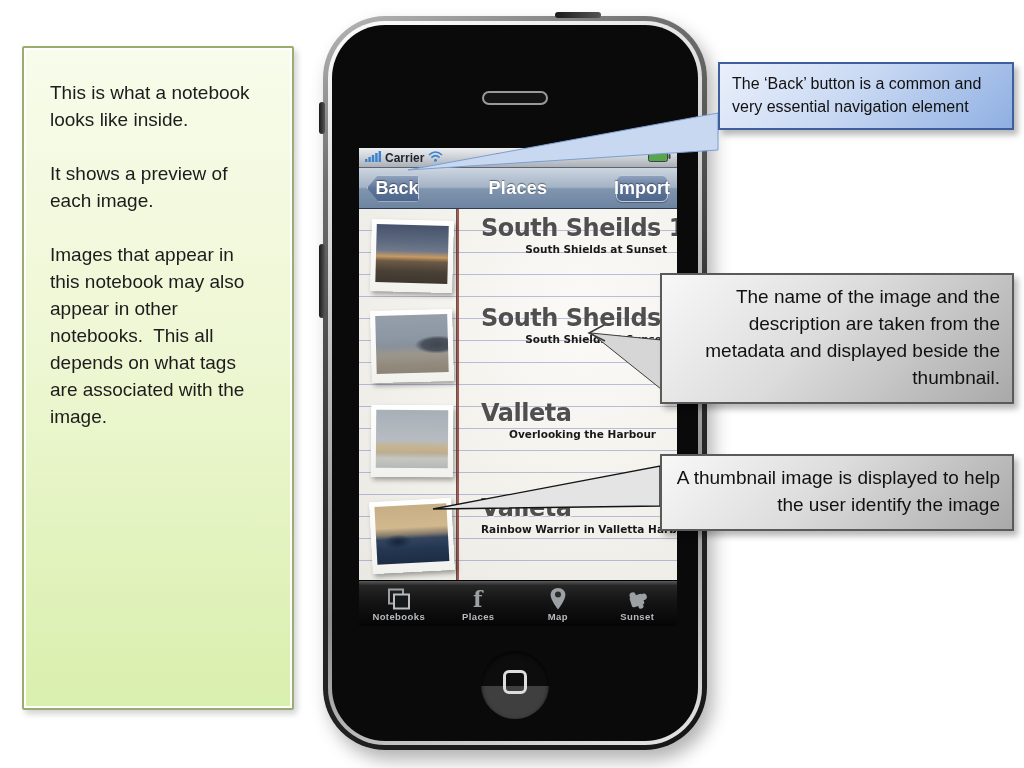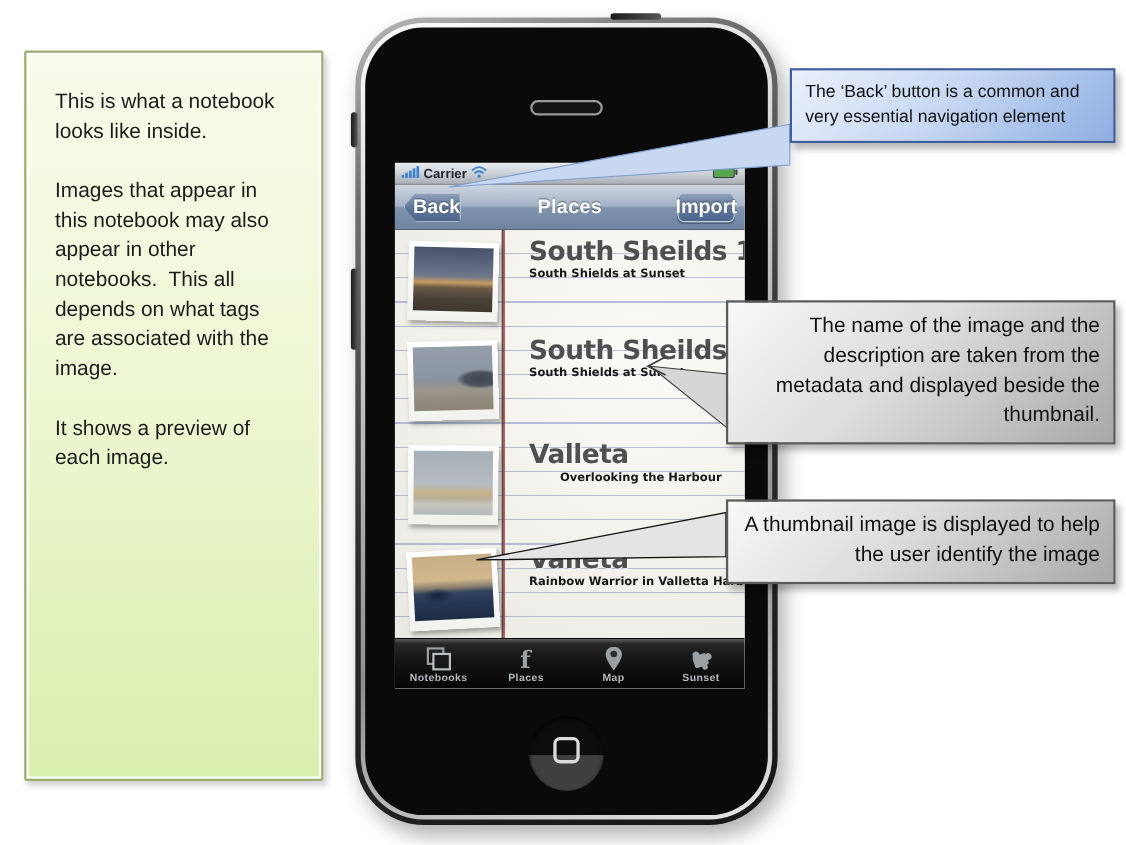--- a/index.html
+++ b/index.html
@@ -126,21 +126,21 @@
 
   .row-text { position:absolute; left:122px; top:5px; width:186px; }
   .row-title {
     font-family:"DejaVu Sans", sans-serif; font-weight:bold;
     font-size:24px; color:#4f4f4f; letter-spacing:-0.5px;
     text-shadow:1px 1px 0 rgba(255,255,255,0.6);
     white-space:nowrap;
   }
   .row-sub {
     font-family:"DejaVu Sans", sans-serif; font-weight:bold;
-    font-size:10.5px; color:#181818; margin-top:1px; text-align:left;
+    font-size:10.5px; color:#181818; margin-top:1px; text-align:right;
     white-space:nowrap;
   }
 
   
   .tab-bar {
     height:46px; display:flex;
     background:linear-gradient(180deg,#5a5a5a 0%,#262626 10%,#141414 45%,#050505 100%);
     border-top:1px solid #000;
   }
   .tab {
@@ -184,22 +184,22 @@
   .callout-gray1 { left:660px; top:273px; width:354px; }
   .callout-gray2 { left:660px; top:454px; width:354px; }
 </style>
 </head>
 <body>
 
 <div class="slide">
 
   <div class="note-box">
     <p>This is what a notebook looks like inside.</p>
+    <p>It shows a preview of each image.</p>
     <p>Images that appear in this notebook may also appear in other notebooks.  This all depends on what tags are associated with the image.</p>
-    <p>It shows a preview of each image.</p>
   </div>
 
   <div class="phone">
     <div class="side-btn top"></div>
     <div class="side-btn upper"></div>
     <div class="side-btn volume"></div>
     <div class="phone-rim">
       <div class="phone-face">
         <div class="speaker"></div>
 

